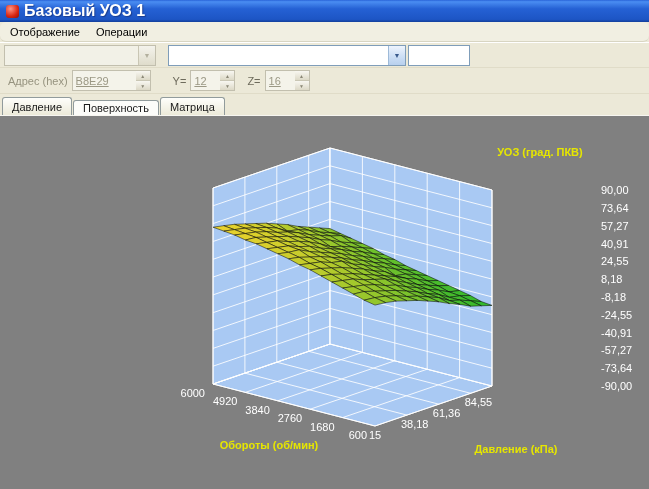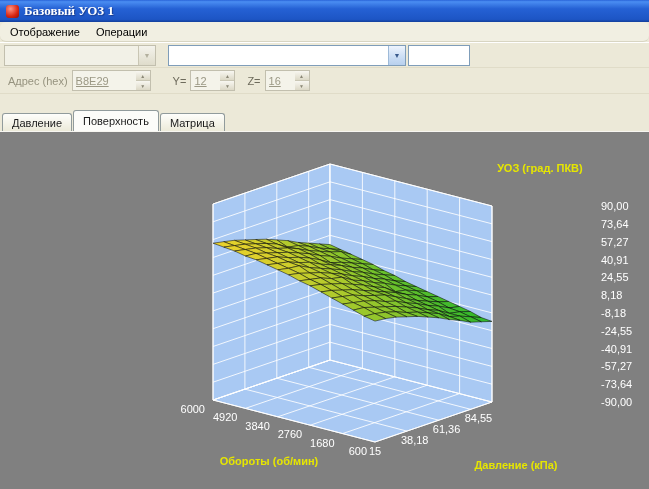--- a/index.html
+++ b/index.html
@@ -5,21 +5,21 @@
   * { margin:0; padding:0; box-sizing:border-box; }
   html,body { width:649px; height:489px; overflow:hidden; }
   body { font-family:"Liberation Sans", sans-serif; font-size:11px; background:#808080; }
 
   .window { width:649px; height:489px; display:flex; flex-direction:column; background:#ece9d8; }
 
   .titlebar { flex:0 0 22px; display:flex; align-items:center; gap:5px; padding:0 6px;
     background:linear-gradient(180deg,#2964d8 0%,#4a8df2 8%,#2561d4 40%,#1d55c4 88%,#133f9b 100%); }
   .app-icon { width:13px; height:13px; border-radius:3px;
     background:radial-gradient(circle at 35% 30%,#ff9484,#d92511 60%,#8f1105); }
-  .title-text { color:#fff; font-weight:bold; font-size:13px; text-shadow:1px 1px 1px #1a3d8f; white-space:nowrap;font-family:Liberation Serif, serif; }
+  .title-text { color:#fff; font-weight:bold; font-size:16px; text-shadow:1px 1px 1px #1a3d8f; white-space:nowrap; }
 
   .menubar { flex:0 0 20px; display:flex; align-items:center; background:#f1efe2;
     border-bottom:1px solid #d8d5c2; padding-left:2px;border-radius:6px; }
   .menu-item { padding:2px 8px; color:#000; cursor:default; }
 
   .toolbar { background:#ece9d8; }
   .tb-row { display:flex; align-items:center; height:26px; padding:0 4px; border-bottom:1px solid #e0dcc8; }
   .tb-row.row1 { border-top:1px solid #ffffff; }
 
   .combo { height:21px; display:flex; align-items:stretch; border:1px solid #7f9db9; background:#fff; overflow:hidden; }
@@ -51,21 +51,21 @@
   .spin-wrap .txt { border-right:none; }
   .spin { width:15px; display:flex; flex-direction:column; border:1px solid #c2bfae; border-left:none; }
   .spin span { flex:1; display:flex; align-items:center; justify-content:center; font-size:5px; color:#8a8776;
     background:linear-gradient(180deg,#f8f7f1,#dcd8c6); }
   .spin span + span { border-top:1px solid #c9c6b4; }
 
   .tabsbar { flex:0 0 21px; display:flex; align-items:flex-end; background:#ece9d8; padding-left:2px; }
   .tab { height:18px; display:flex; align-items:center; padding:0 9px; margin-right:1px; color:#1a1a1a;
     border:1px solid #919b9c; border-bottom:none; border-radius:3px 3px 0 0;
     background:linear-gradient(180deg,#fefefb,#ecead9); cursor:default; }
-  .tab.active { height:21px; background:#fcfcf9; position:relative; z-index:2;margin-top:16px; }
+  .tab.active { height:15px; background:#fcfcf9; position:relative; z-index:2; }
 
   .plot-area { flex:1; position:relative; background:#808080; border-top:1px solid #f7f6f1; }
   .plot-area svg { display:block; width:100%; height:100%; }
 </style>
 </head>
 <body>
 
 <div class="window">
 
   <div class="titlebar">

